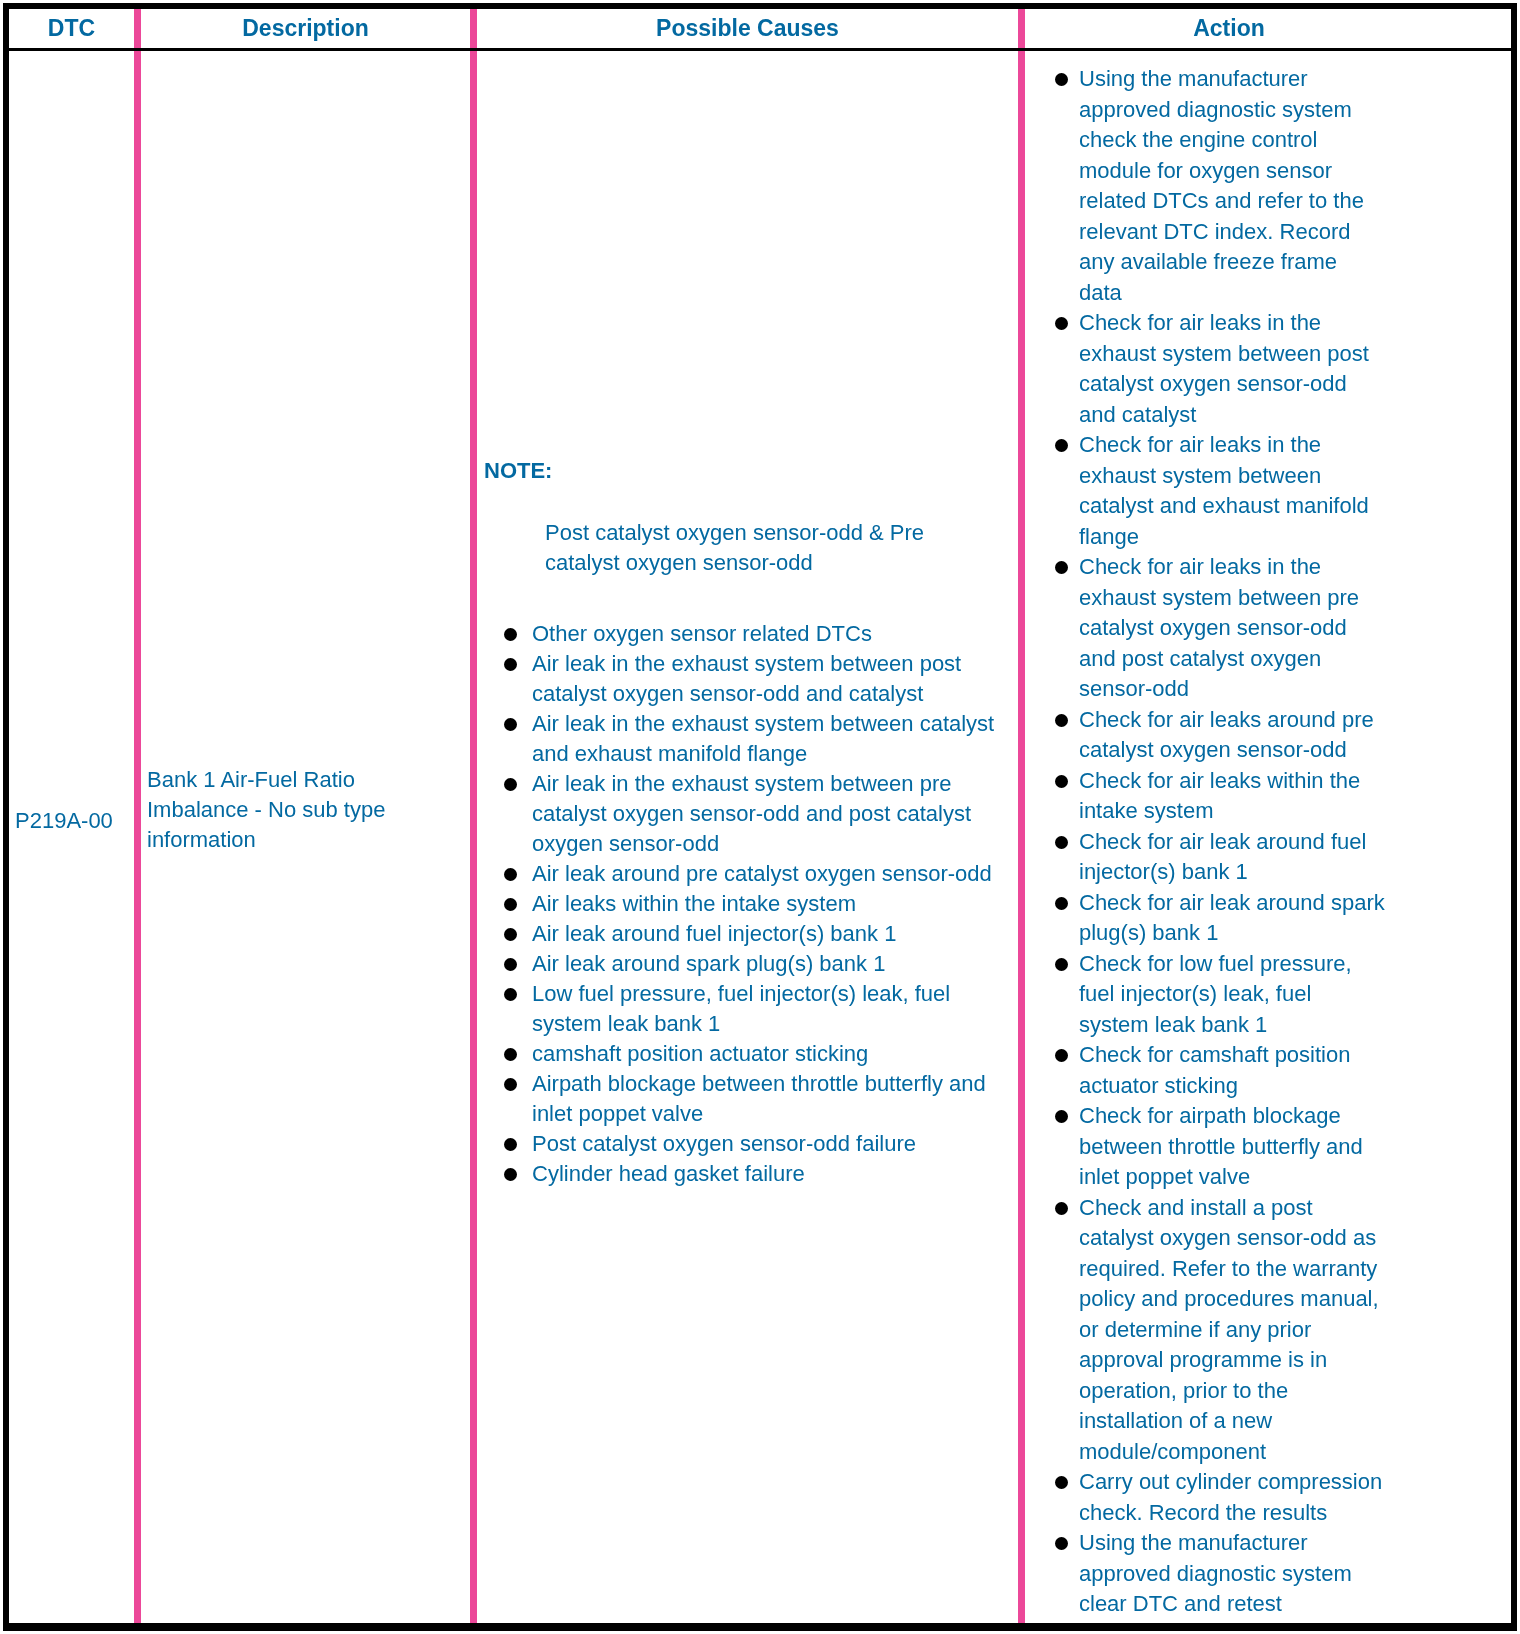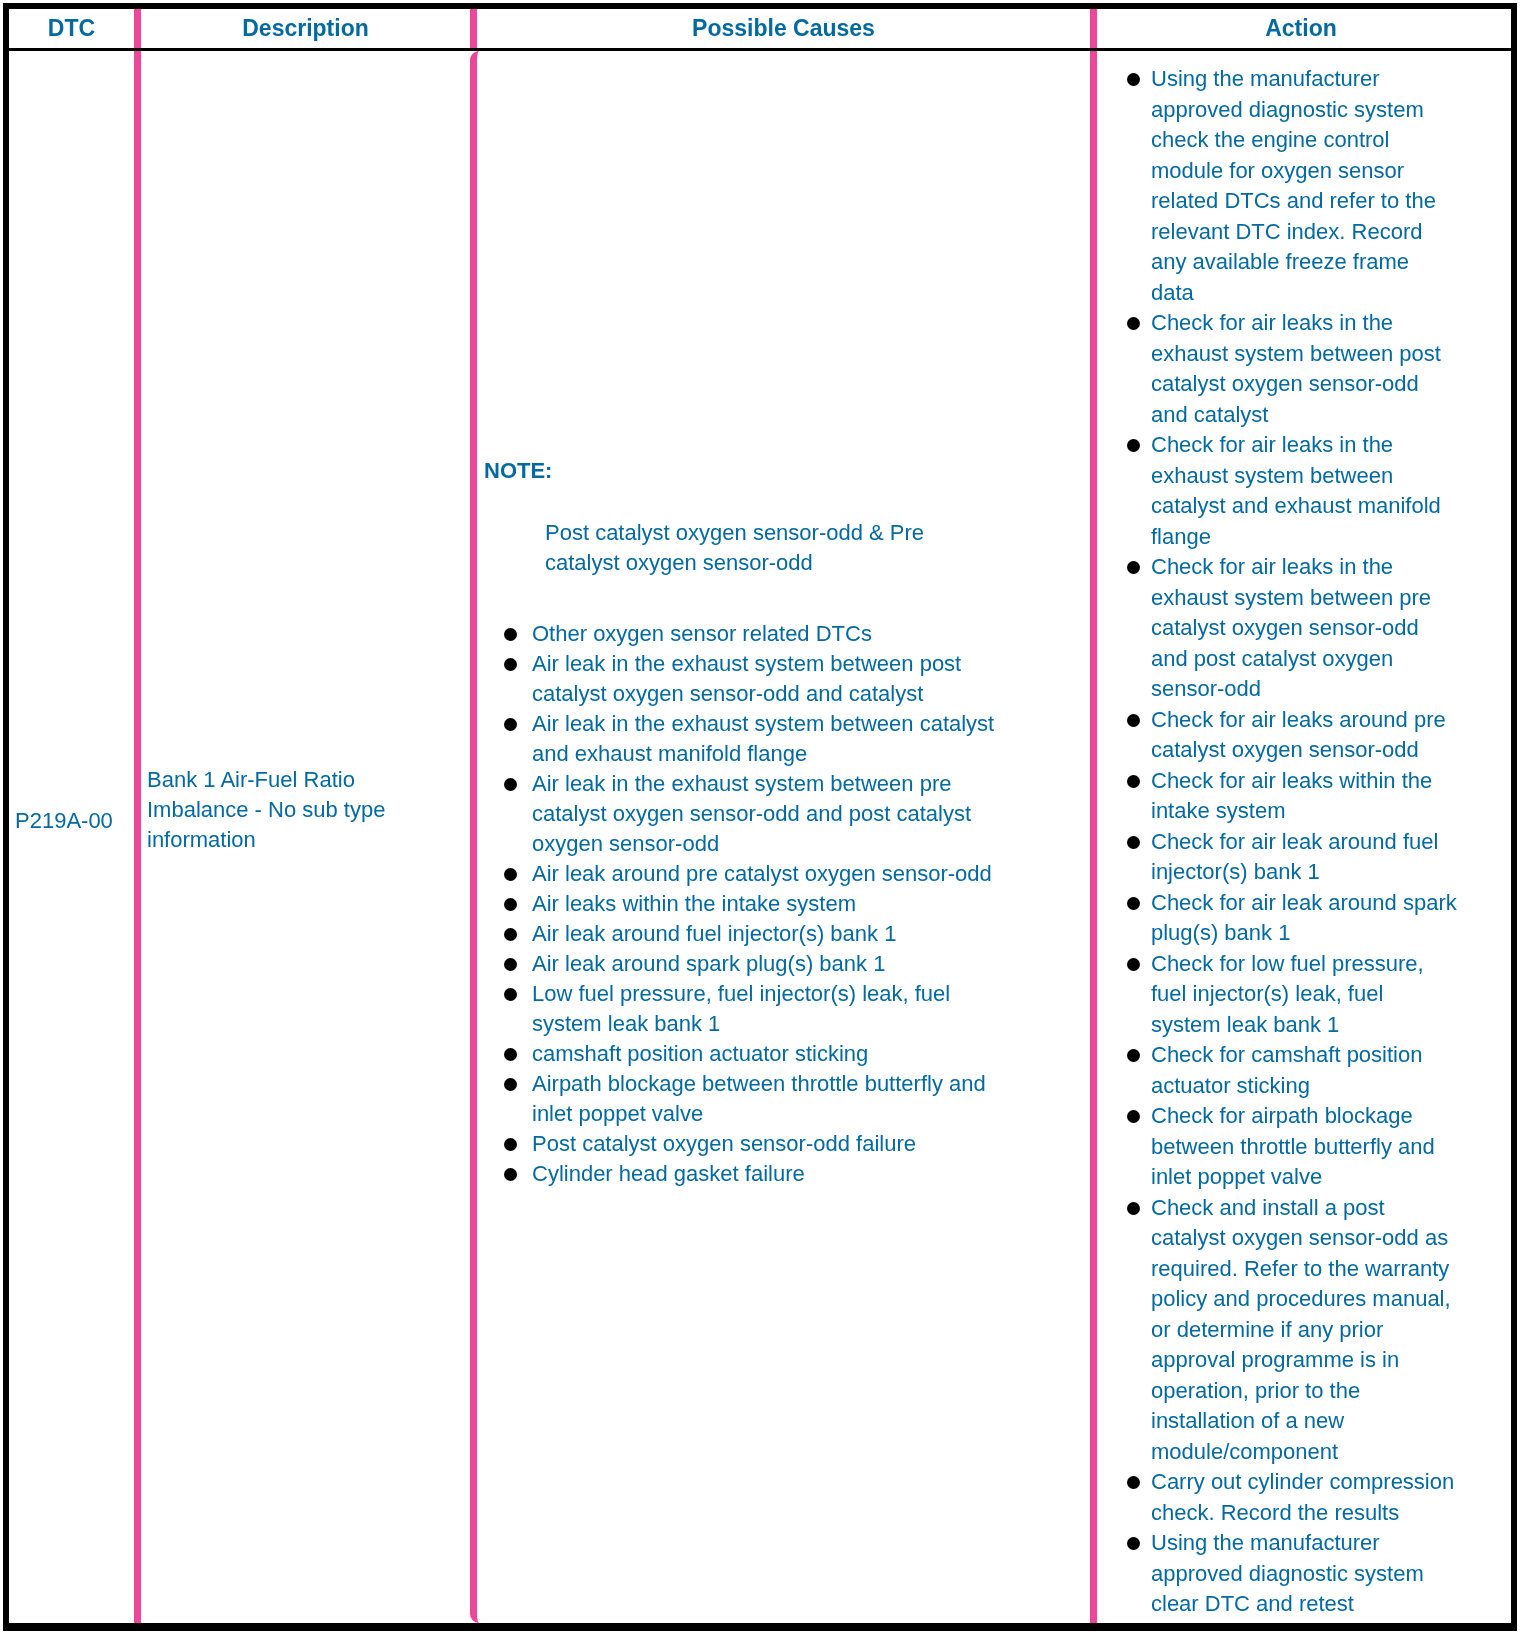--- a/index.html
+++ b/index.html
@@ -28,21 +28,21 @@
     border-bottom: 3px solid #000000;
     flex: 0 0 auto;
   }
   .body-row {
     display: flex;
     flex: 1 1 auto;
     min-height: 0;
   }
   .c1 { width: 125px; }
   .c2 { width: 336px; }
-  .c3 { width: 620px; }
+  .c3 { width: 548px; }
   .c4 { width: 415px; }
   .hcell {
     box-sizing: border-box;
     display: flex;
     align-items: center;
     justify-content: center;
     font-size: 23px;
     font-weight: bold;
     flex: 0 0 auto;
   }
@@ -64,21 +64,20 @@
   .cell-desc {
     display: flex;
     align-items: center;
     padding: 0 6px 55px 6px;
   }
   .cell-pc {
     display: flex;
     flex-direction: column;
     justify-content: center;
     padding: 0 10px 29px 7px;
-    border-radius: 9px;
   }
   .note-label { font-weight: bold; margin-bottom: 32px; }
   .note-text { margin-left: 61px; margin-bottom: 41px; }
 
   .blist { list-style: none; margin: 0; padding: 0; }
   .blist li { position: relative; }
   .blist li::before {
     content: "";
     position: absolute;
     width: 13px; height: 13px;

